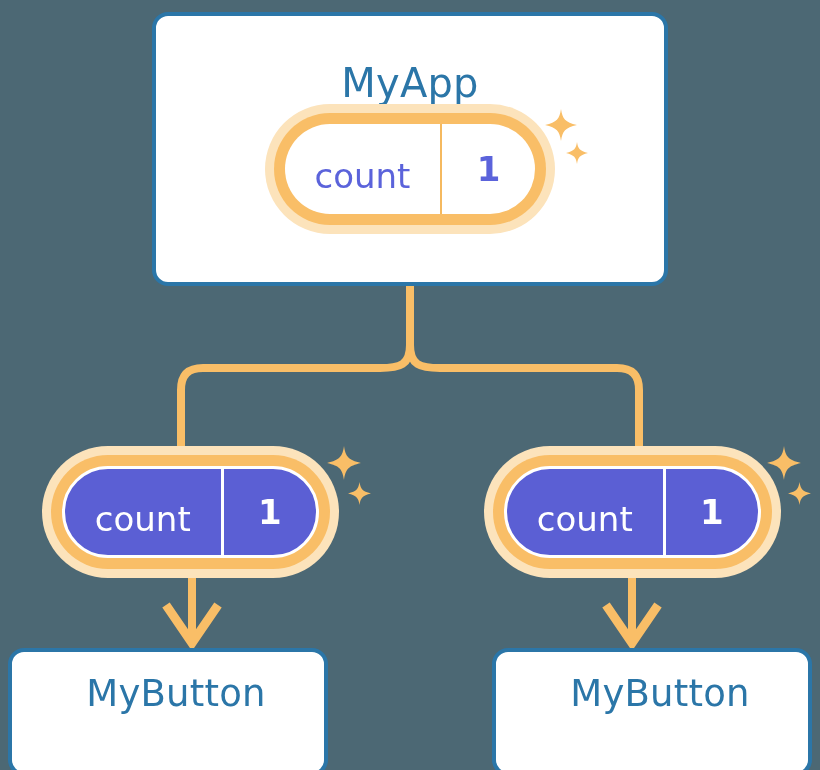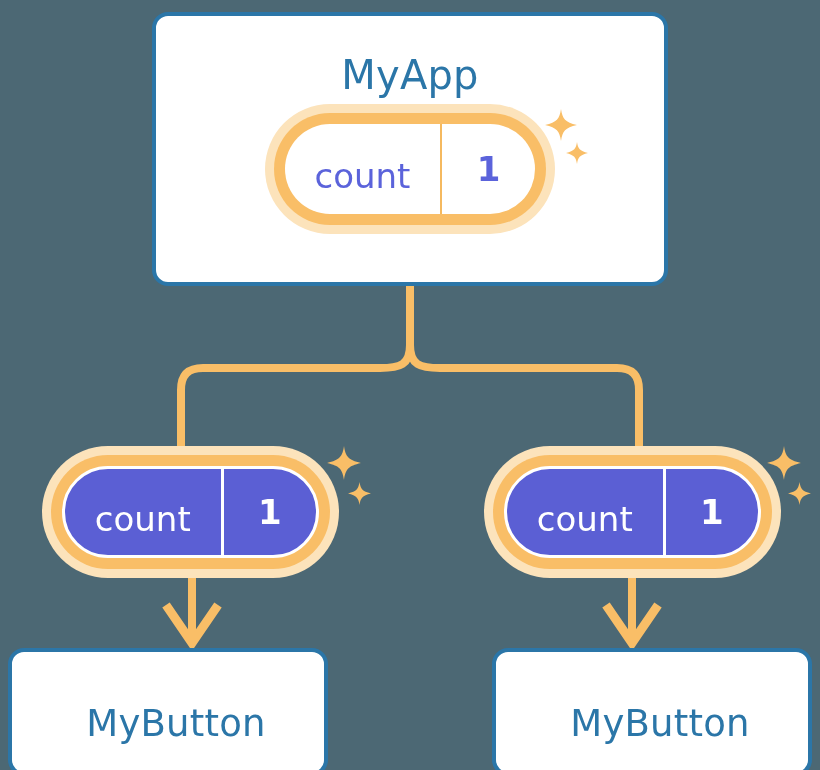--- a/index.html
+++ b/index.html
@@ -38,38 +38,38 @@
     white-space: nowrap;
   }
 
   #app-card {
     left: 152px;
     top: 12px;
     width: 516px;
     height: 274px;
   }
   #app-card .card-title {
-    top: 36px;
+    top: 44px;
     font-size: 40px;
   }
 
   #btn-card-left {
     left: 8px;
     top: 648px;
     width: 320px;
     height: 128px;
   }
   #btn-card-right {
     left: 492px;
     top: 648px;
     width: 320px;
     height: 128px;
   }
   .btn-card .card-title {
-    top: 50px;
+    top: 20px;
     font-size: 37px;
     padding-left: 16px;
   }
 
   
   .pill-wrap {
     position: absolute;
   }
   
   .pill-halo {

